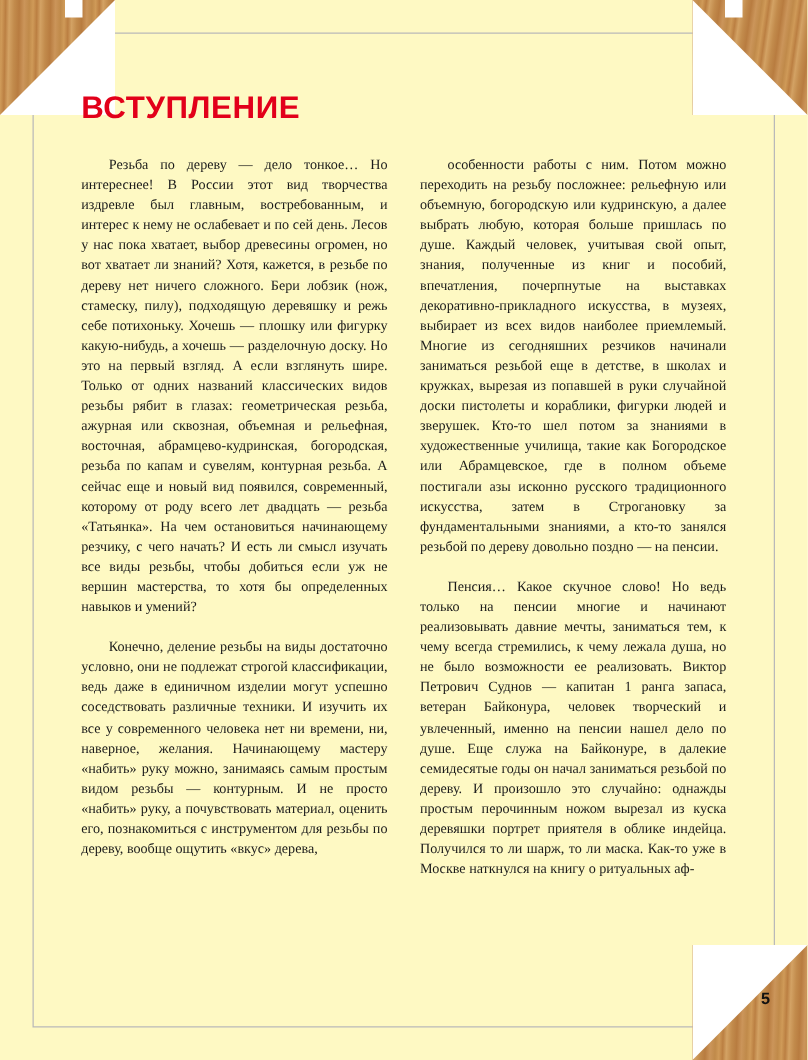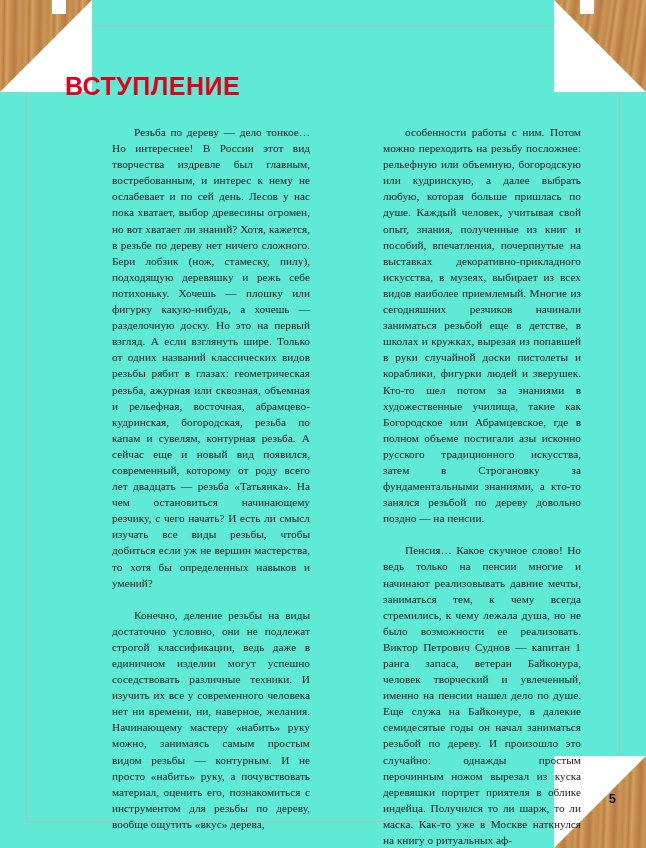--- a/index.html
+++ b/index.html
@@ -11,21 +11,21 @@
     height: 848px;
     background: #ffffff;
     font-family: "Liberation Serif", serif;
     overflow: hidden;
   }
 
   .page {
     position: relative;
     width: 646px;
     height: 848px;
-    background: #5eead4;
+    background: #fef9c3;
     overflow: hidden;
   }
 
   
   .outer-frame {
     position: absolute;
     left: 26px;
     top: 26px;
     width: 594px;
     height: 796px;
@@ -128,21 +128,20 @@
   .columns {
     position: absolute;
     top: 66px;
     left: 7px;
     width: 516px;
     display: flex;
     gap: 26px;
   }
   .col {
     width: 245px;
-    margin-left: 47px;
   }
   .col p {
     margin: 0 0 16px 0;
     font-size: 11.3px;
     line-height: 16.1px;
     text-align: justify;
     text-justify: inter-word;
     color: #1a1a1a;
     text-indent: 22px;
     hyphens: manual;

